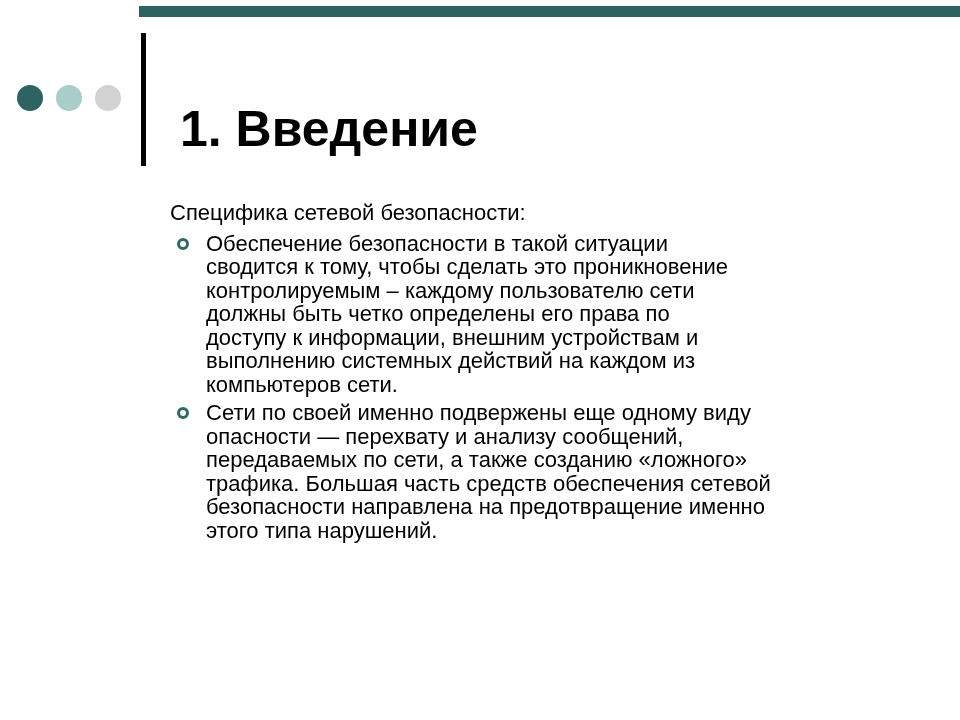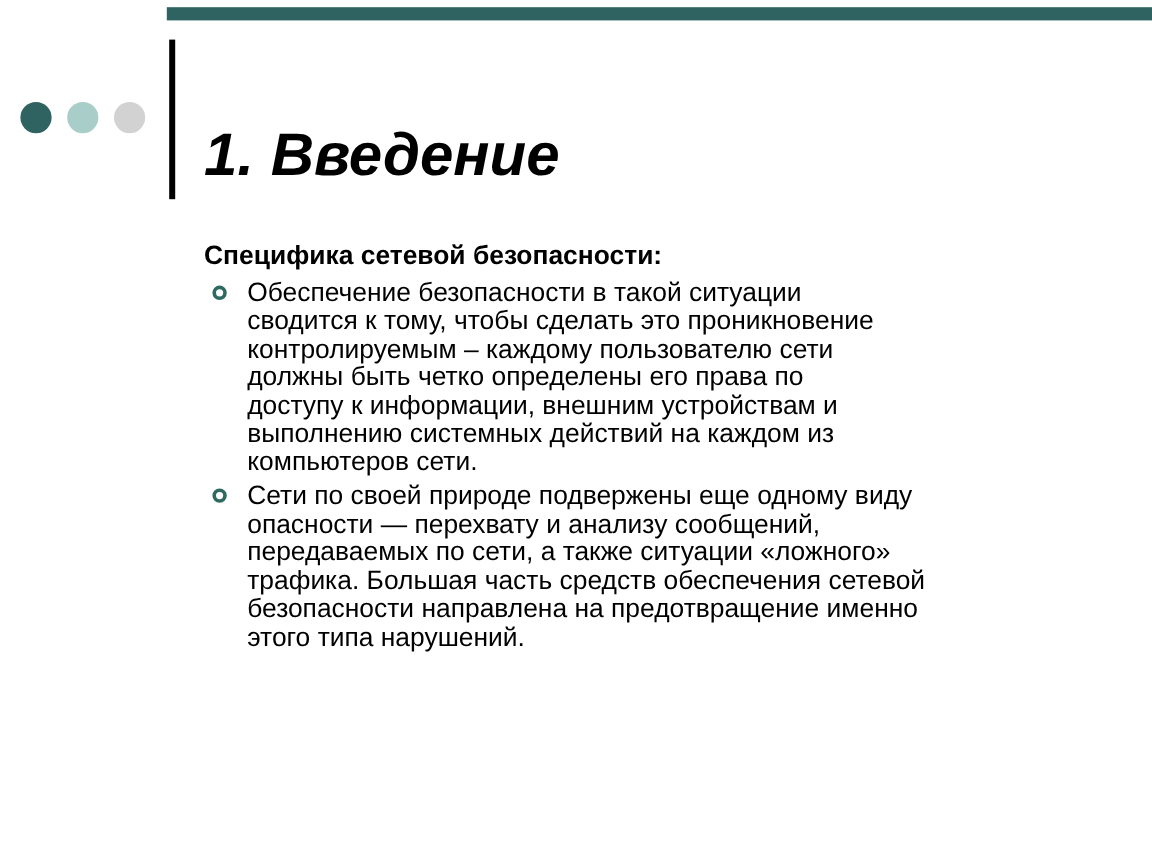--- a/index.html
+++ b/index.html
@@ -16,29 +16,29 @@
     position:absolute;top:85px;width:26px;height:26px;border-radius:50%;
   }
   .dot1{left:17px;background:var(--accent-dark,#2F6361);}
   .dot2{left:56px;background:var(--accent-light,#A9CDC9);}
   .dot3{left:95px;background:var(--accent-gray,#D2D2D2);}
   .vline{
     position:absolute;left:141px;top:33px;width:5px;height:133px;
     background:#000000;
   }
   .title{
-    position:absolute;left:170px;top:66px;width:760px;
+    position:absolute;left:180px;top:66px;width:760px;
     font-size:50px;font-weight:bold;color:#000;line-height:58px;
-    letter-spacing:0px;white-space:nowrap;font-style:italic;
+    letter-spacing:0px;white-space:nowrap;
   }
   .body-block{
     position:absolute;left:170px;top:201px;width:700px;
     font-size:22px;line-height:23.5px;color:#000;
   }
-  .intro{margin:0 0 7px 0;font-weight:bold;}
+  .intro{margin:0 0 7px 0;}
   .bullet-row{
     display:flex;align-items:flex-start;margin:0 0 5px 0;padding-left:7px;
   }
   .bullet-marker{
     flex:0 0 auto;width:6px;height:6px;margin-top:6px;
     border:3px solid var(--bullet-ring,#2E6A60);border-radius:50%;
     background:#fff;
   }
   .bullet-text{
     margin-left:17px;white-space:pre-wrap;
@@ -67,20 +67,20 @@
 сводится к тому, чтобы сделать это проникновение
 контролируемым – каждому пользователю сети
 должны быть четко определены его права по
 доступу к информации</span><span>, внешним устройствам и
 выполнению системных действий на каждом из
 компьютеров сети.</span></div>
   </div>
 
   <div class="bullet-row">
     <span class="bullet-marker"></span>
-    <div class="bullet-text"><span>Сети по своей природе подвержены еще </span><span class="b">одному виду
+    <div class="bullet-text"><span>Сети по своей именно подвержены еще </span><span class="b">одному виду
 опасности — перехвату и анализу сообщений,
-передаваемых по сети, а также ситуации «ложного»
+передаваемых по сети, а также созданию «ложного»
 трафика</span><span>. Большая часть средств обеспечения сетевой
 безопасности направлена на предотвращение именно
 этого типа нарушений.</span></div>
   </div>
 </div>
 
 </body></html>

